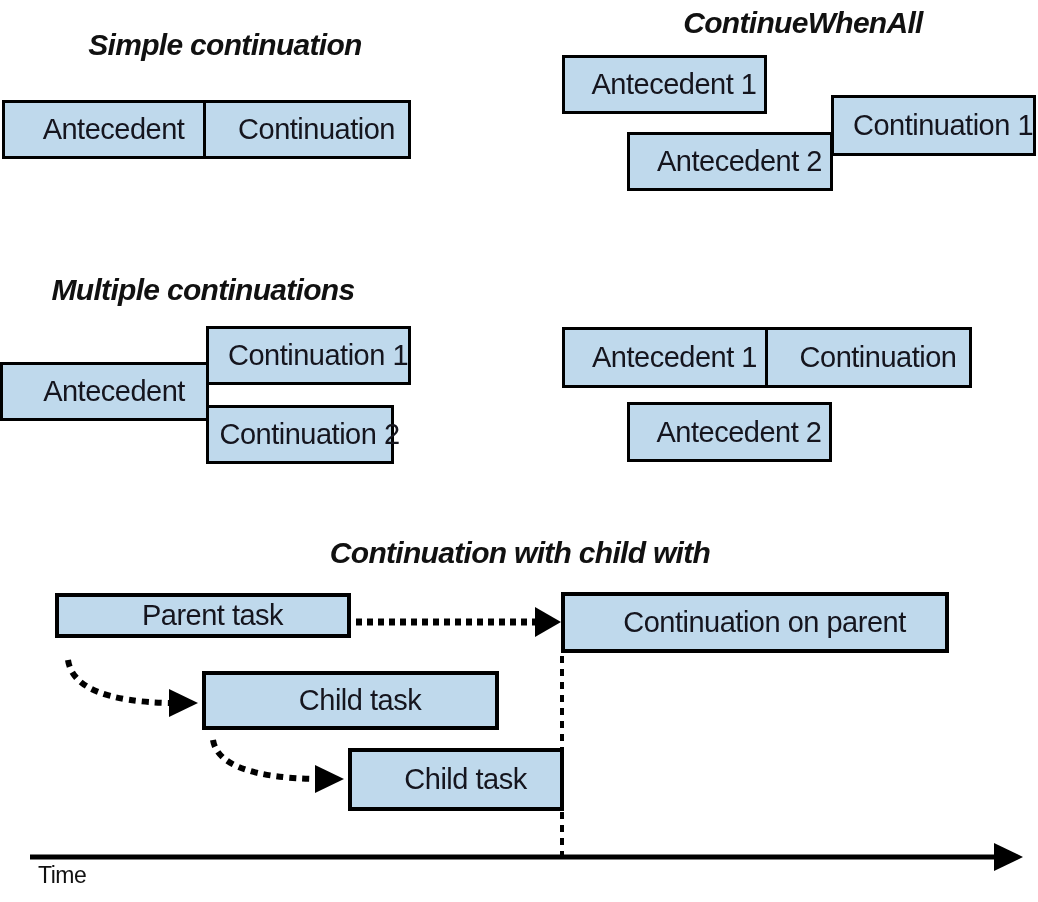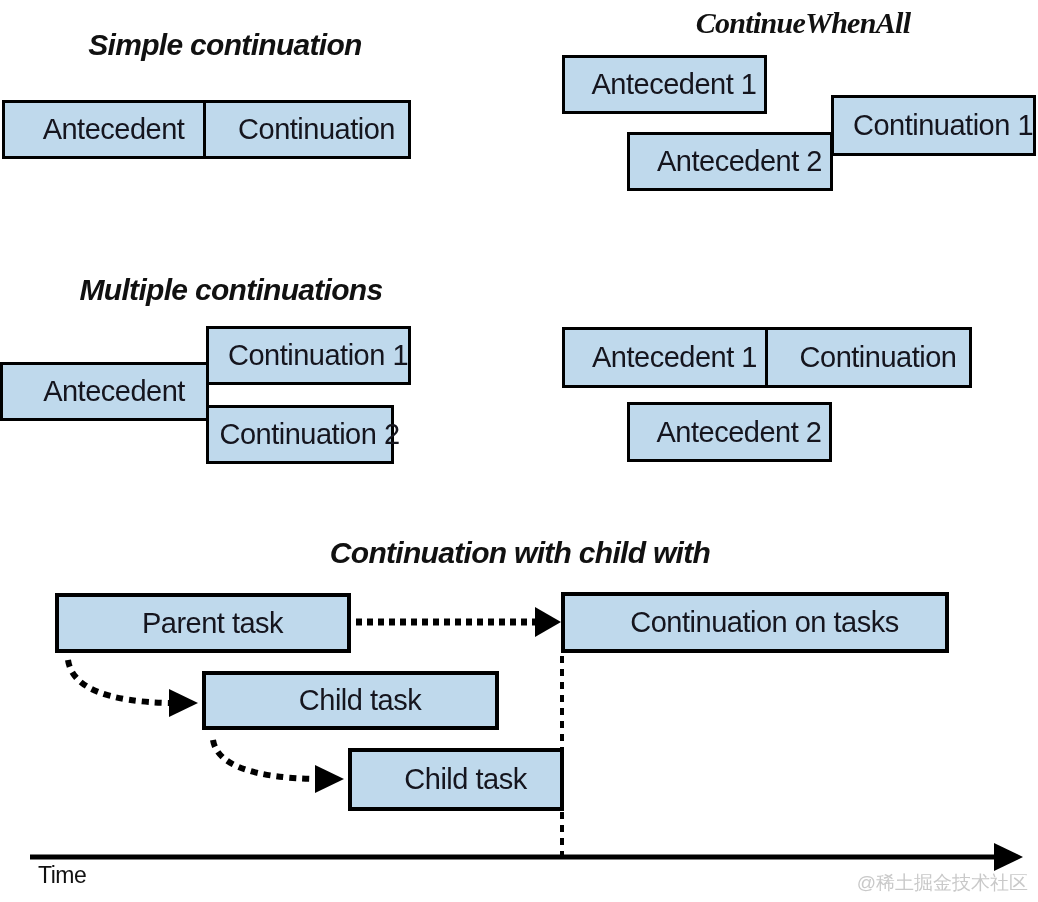--- a/index.html
+++ b/index.html
@@ -33,37 +33,37 @@
 </style>
 </head>
 <body>
 
 <div class="canvas">
 
   <div class="sec-title" style="left:205px; top:28px;margin-left:20px;">Simple continuation</div>
   <div class="task-box" style="left:2px; top:100px; width:204px; height:59px;">Antecedent</div>
   <div class="task-box" style="left:203px; top:100px; width:208px; height:59px;">Continuation</div>
 
-  <div class="sec-title" style="left:803px; top:6px;font-family:Liberation Serif, serif;">ContinueWhenAll</div>
+  <div class="sec-title" style="left:803px; top:6px;">ContinueWhenAll</div>
   <div class="task-box" style="left:562px; top:55px; width:205px; height:59px;">Antecedent 1</div>
   <div class="task-box" style="left:627px; top:132px; width:206px; height:59px;">Antecedent 2</div>
   <div class="task-box" style="left:831px; top:95px; width:205px; height:61px;">Continuation 1</div>
 
-  <div class="sec-title" style="left:203px; top:273px;margin-left:28px;">Multiple continuations</div>
+  <div class="sec-title" style="left:203px; top:273px;">Multiple continuations</div>
   <div class="task-box" style="left:0px; top:362px; width:209px; height:59px;">Antecedent</div>
   <div class="task-box" style="left:206px; top:326px; width:205px; height:59px;">Continuation 1</div>
   <div class="task-box" style="left:206px; top:405px; width:188px; height:59px;">Continuation 2</div>
 
   <div class="task-box" style="left:562px; top:327px; width:206px; height:61px;">Antecedent 1</div>
   <div class="task-box" style="left:765px; top:327px; width:207px; height:61px;">Continuation</div>
   <div class="task-box" style="left:627px; top:402px; width:205px; height:60px;">Antecedent 2</div>
 
   <div class="sec-title" style="left:520px; top:536px;">Continuation with child with</div>
-  <div class="task-box thick" style="left:55px; top:593px; width:296px; height:60px;">Parent task</div>
-  <div class="task-box thick" style="left:561px; top:592px; width:388px; height:61px;">Continuation on tasks</div>
+  <div class="task-box thick" style="left:55px; top:593px; width:296px; height:45px;">Parent task</div>
+  <div class="task-box thick" style="left:561px; top:592px; width:388px; height:61px;">Continuation on parent</div>
   <div class="task-box thick" style="left:202px; top:671px; width:297px; height:59px;">Child task</div>
   <div class="task-box thick" style="left:348px; top:748px; width:216px; height:63px;">Child task</div>
 
   <svg class="arrows" width="1038" height="902" viewBox="0 0 1038 902">
 
     <line x1="356" y1="622" x2="536" y2="622" stroke="#000" stroke-width="7" stroke-dasharray="6 5"></line>
     <polygon points="535,607 535,637 561,622" fill="#000"></polygon>
 
     <path d="M 68 660 Q 74 701 170 703" fill="none" stroke="#000" stroke-width="6" stroke-dasharray="7 6"></path>
     <polygon points="169,689 169,717 198,703" fill="#000"></polygon>
@@ -71,14 +71,13 @@
     <path d="M 213 740 Q 219 777 316 779" fill="none" stroke="#000" stroke-width="6" stroke-dasharray="7 6"></path>
     <polygon points="315,765 315,793 344,779" fill="#000"></polygon>
 
     <line x1="562" y1="656" x2="562" y2="855" stroke="#000" stroke-width="4" stroke-dasharray="7 6"></line>
 
     <line x1="30" y1="857" x2="995" y2="857" stroke="#000" stroke-width="5"></line>
     <polygon points="994,843 994,871 1023,857" fill="#000"></polygon>
   </svg>
 
   <div class="time-label">Time</div>
-  <div class="watermark">@稀土掘金技术社区</div>
 </div>
 
 </body></html>

